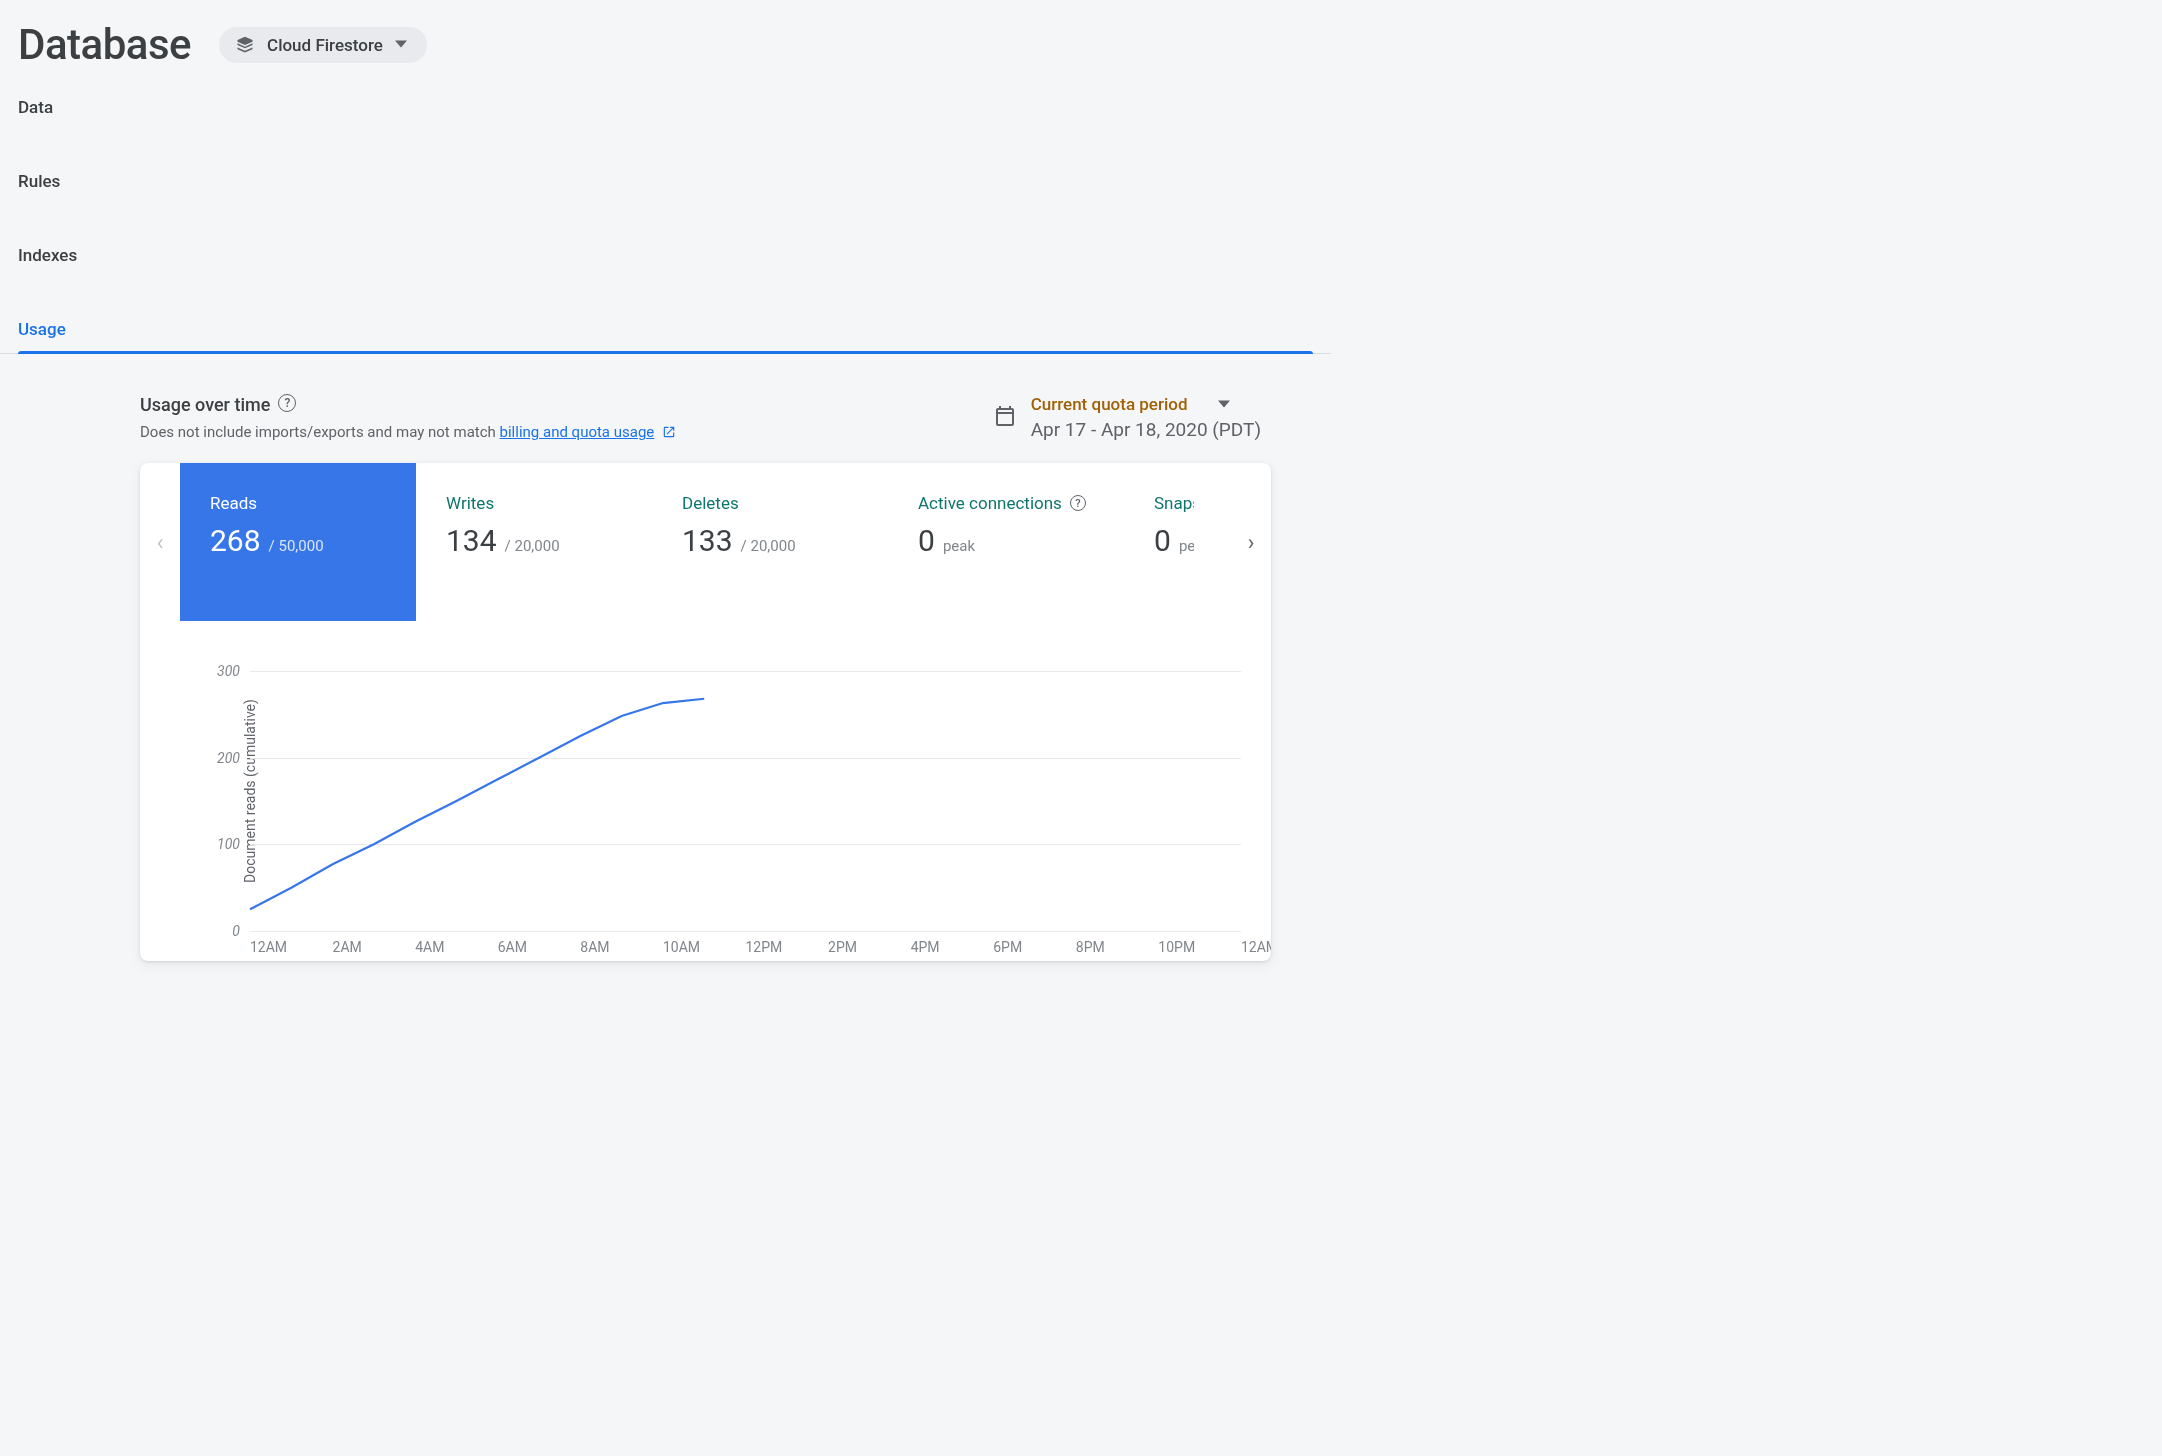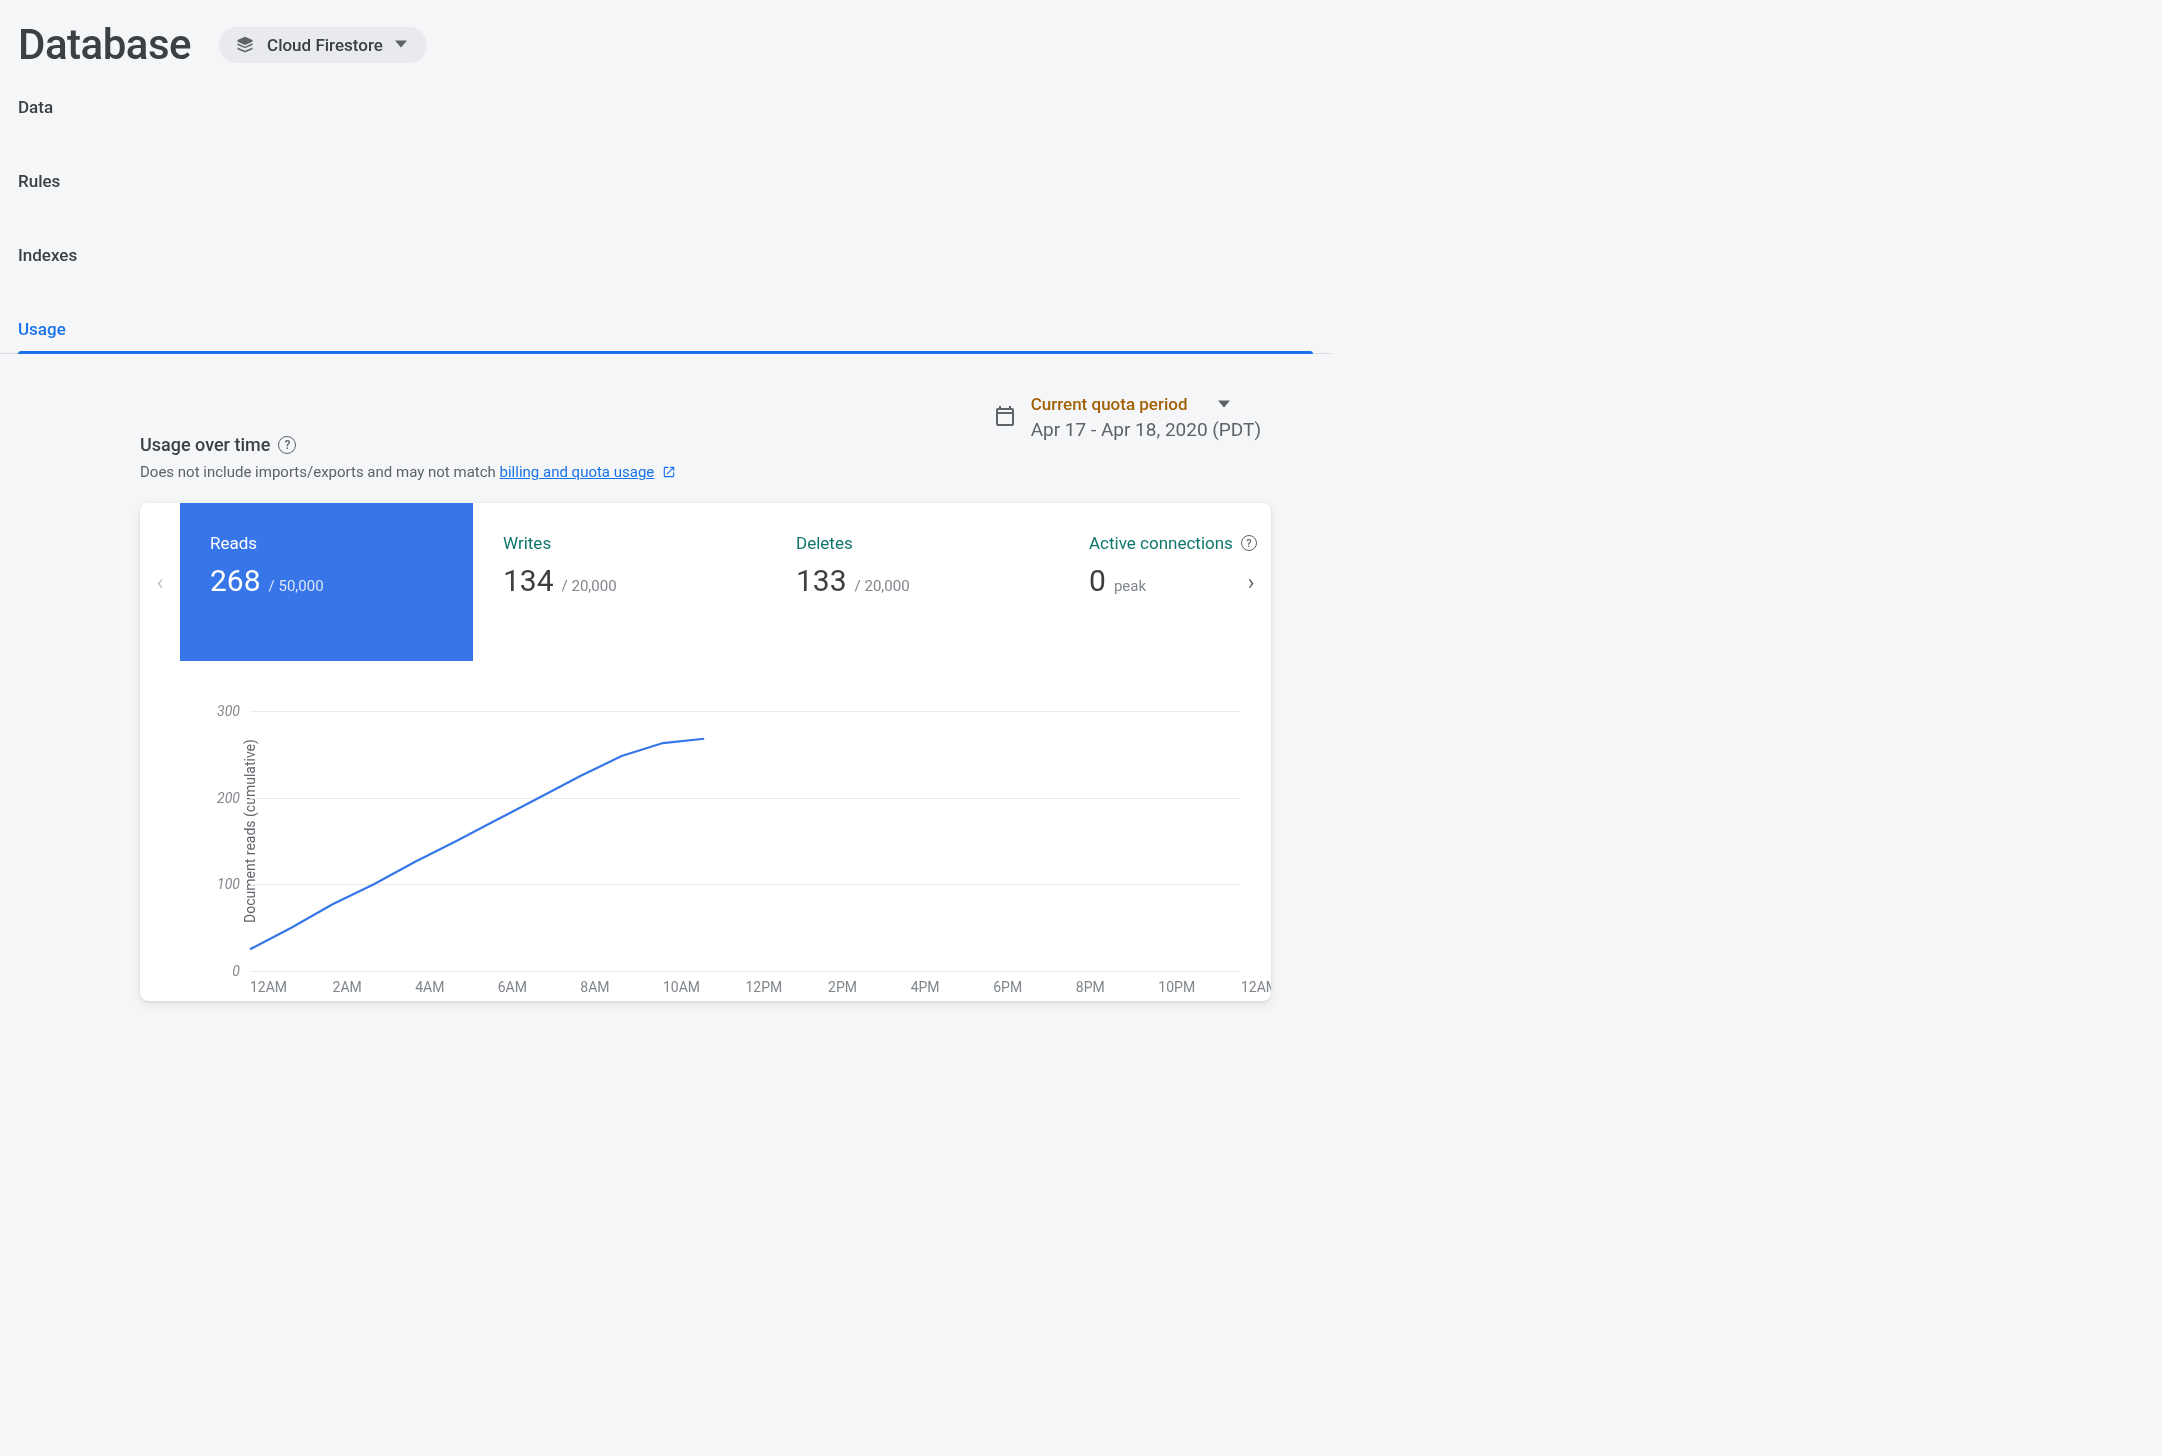--- a/index.html
+++ b/index.html
@@ -63,21 +63,21 @@
     background:#1a73e8;
     border-radius:3px 3px 0 0;
   }
   .content { padding: 40px 60px 0 140px; }
   .section-head {
     display:flex;
     justify-content:space-between;
     align-items:flex-start;
     margin-bottom: 20px;
   }
-  .section-title-row { display:flex; align-items:center; gap:8px;margin-top:40px; }
+  .section-title-row { display:flex; align-items:flex-start; gap:8px; }
   .section-title { font-size:18px; font-weight:500; color:#3c4043; }
   .help-icon {
     width:18px; height:18px; border:1.5px solid #5f6368; border-radius:50%;
     display:inline-flex; align-items:center; justify-content:center;
     font-size:12px; color:#5f6368; font-weight:500;
   }
   .section-sub { font-size:15px; color:#5f6368; margin-top:8px; }
   .section-sub a { color:#1a73e8; text-decoration:underline; }
   .ext-icon { color:#1a73e8; margin-left:4px; vertical-align:-2px; }
   .period-picker { display:flex; align-items:center; gap:14px; cursor:pointer; padding-right:10px;}
@@ -108,21 +108,21 @@
     font-size:22px;
     flex-shrink:0;
     position:absolute;
     top:0; bottom:0;
     background:rgba(255,255,255,0);
     z-index:2;
   }
   .scroll-btn.left { left:0; }
   .scroll-btn.right { right:0; color:#5f6368; }
   .metric-item {
-    width:293px;
+    width:236px;
     flex-shrink:0;
     padding: 30px 30px 0 30px;
     cursor:pointer;
   }
   .metric-item.active {
     background:#3676e8;
     color:#fff;
   }
   .metric-name-row { display:flex; align-items:center; gap:8px; }
   .metric-name { font-size:17px; font-weight:400; color:#0f766e; }

